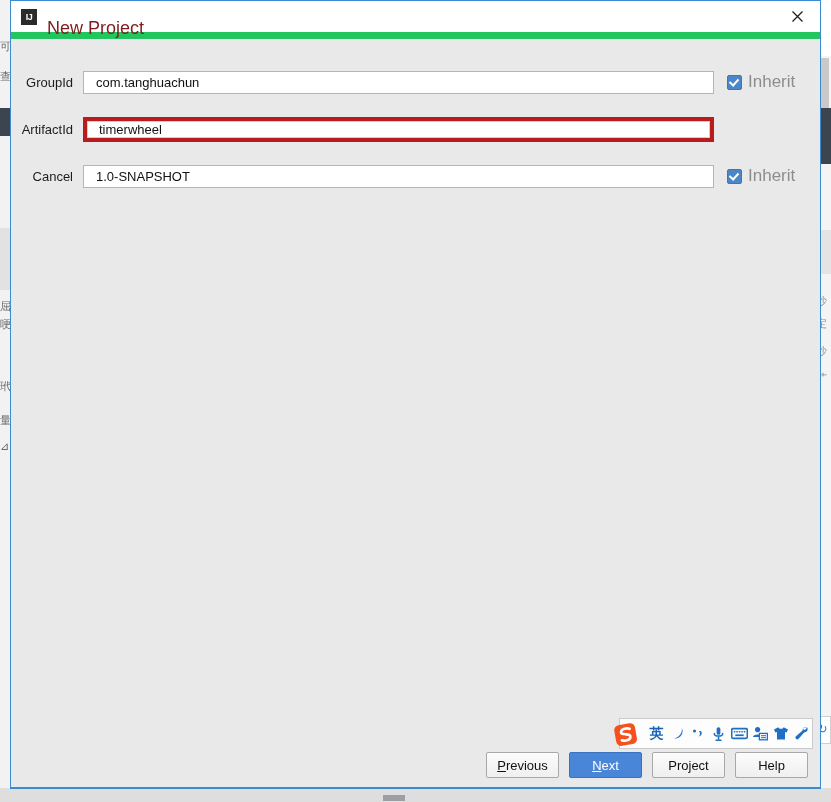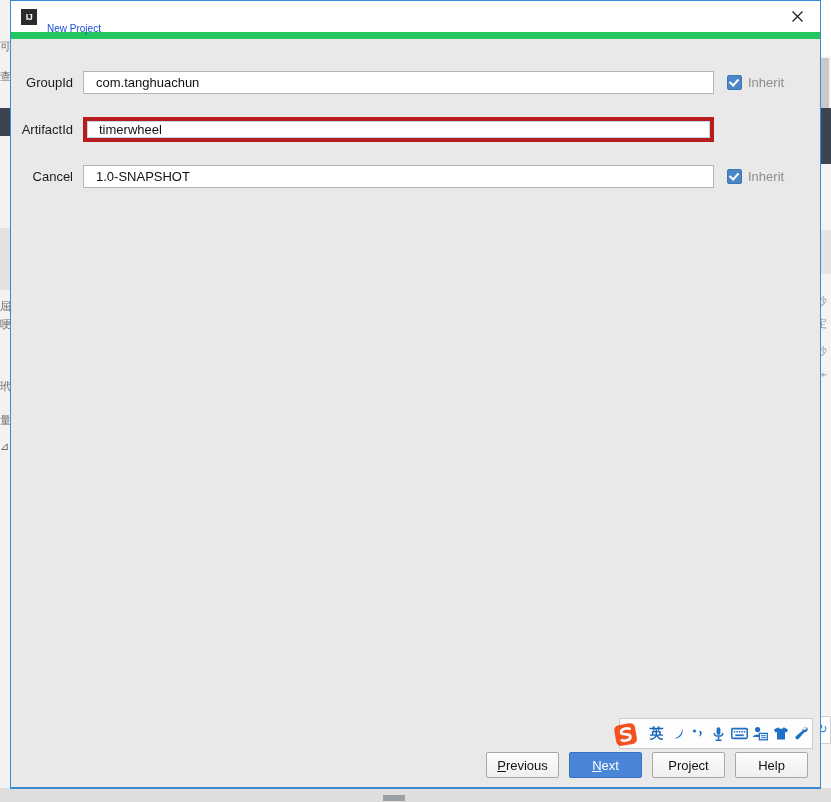--- a/index.html
+++ b/index.html
@@ -130,22 +130,22 @@
     font-weight: bold;
     font-family: "Liberation Sans", sans-serif;
     display: flex;
     align-items: center;
     justify-content: center;
     letter-spacing: -0.5px;
     flex: none;
   }
   .title-text {
     margin-left: 10px;
-    font-size: 10px;
-    color: #1d4ed8;
+    font-size: 18px;
+    color: #7f1d1d;
     margin-top: 24px;
   }
   .close-btn {
     position: absolute;
     right: 0; top: 0;
     width: 46px; height: 31px;
     display: flex;
     align-items: center;
     justify-content: center;
     cursor: pointer;
@@ -217,21 +217,21 @@
     content: "";
     position: absolute;
     left: 3px; top: 1px;
     width: 4px; height: 7px;
     border: solid #ffffff;
     border-width: 0 2px 2px 0;
     transform: rotate(42deg);
   }
   .chk-label {
     margin-left: 6px;
-    font-size: 13px;
+    font-size: 17px;
     color: #8d8d8d;
   }
 
   
   #ime-bar {
     position: absolute;
     left: 608px;
     top: 679px;
     width: 194px;
     height: 31px;

